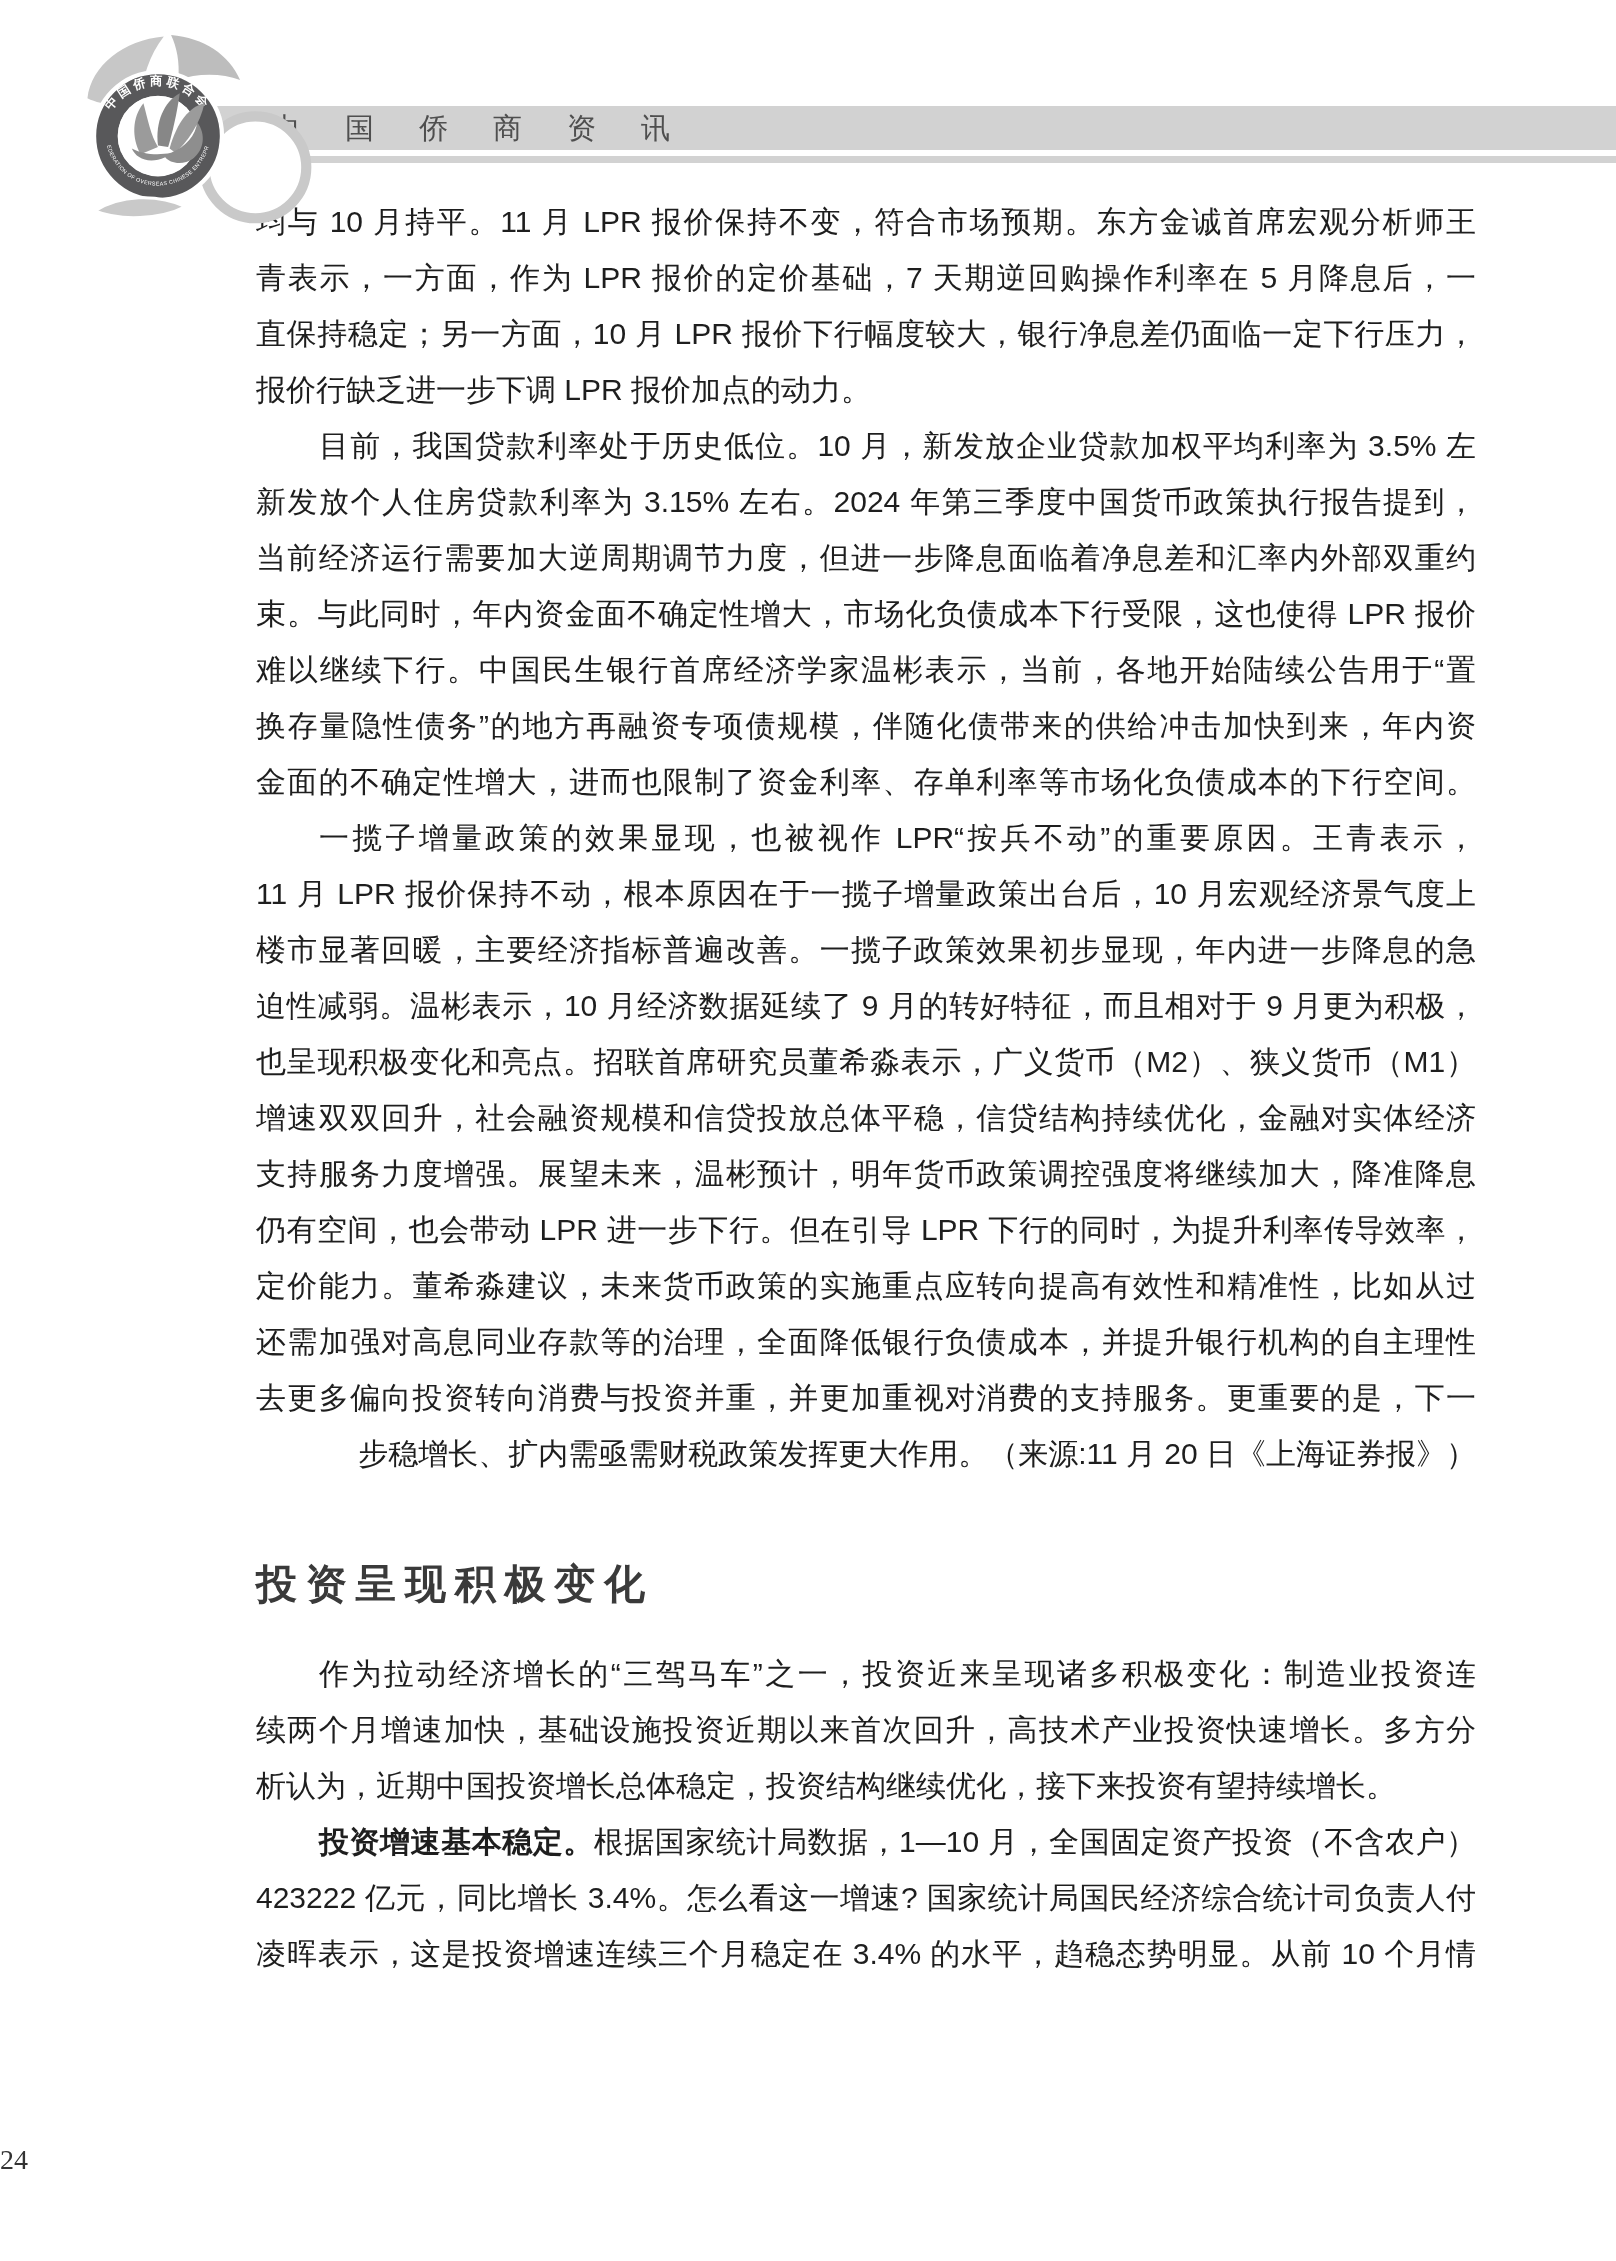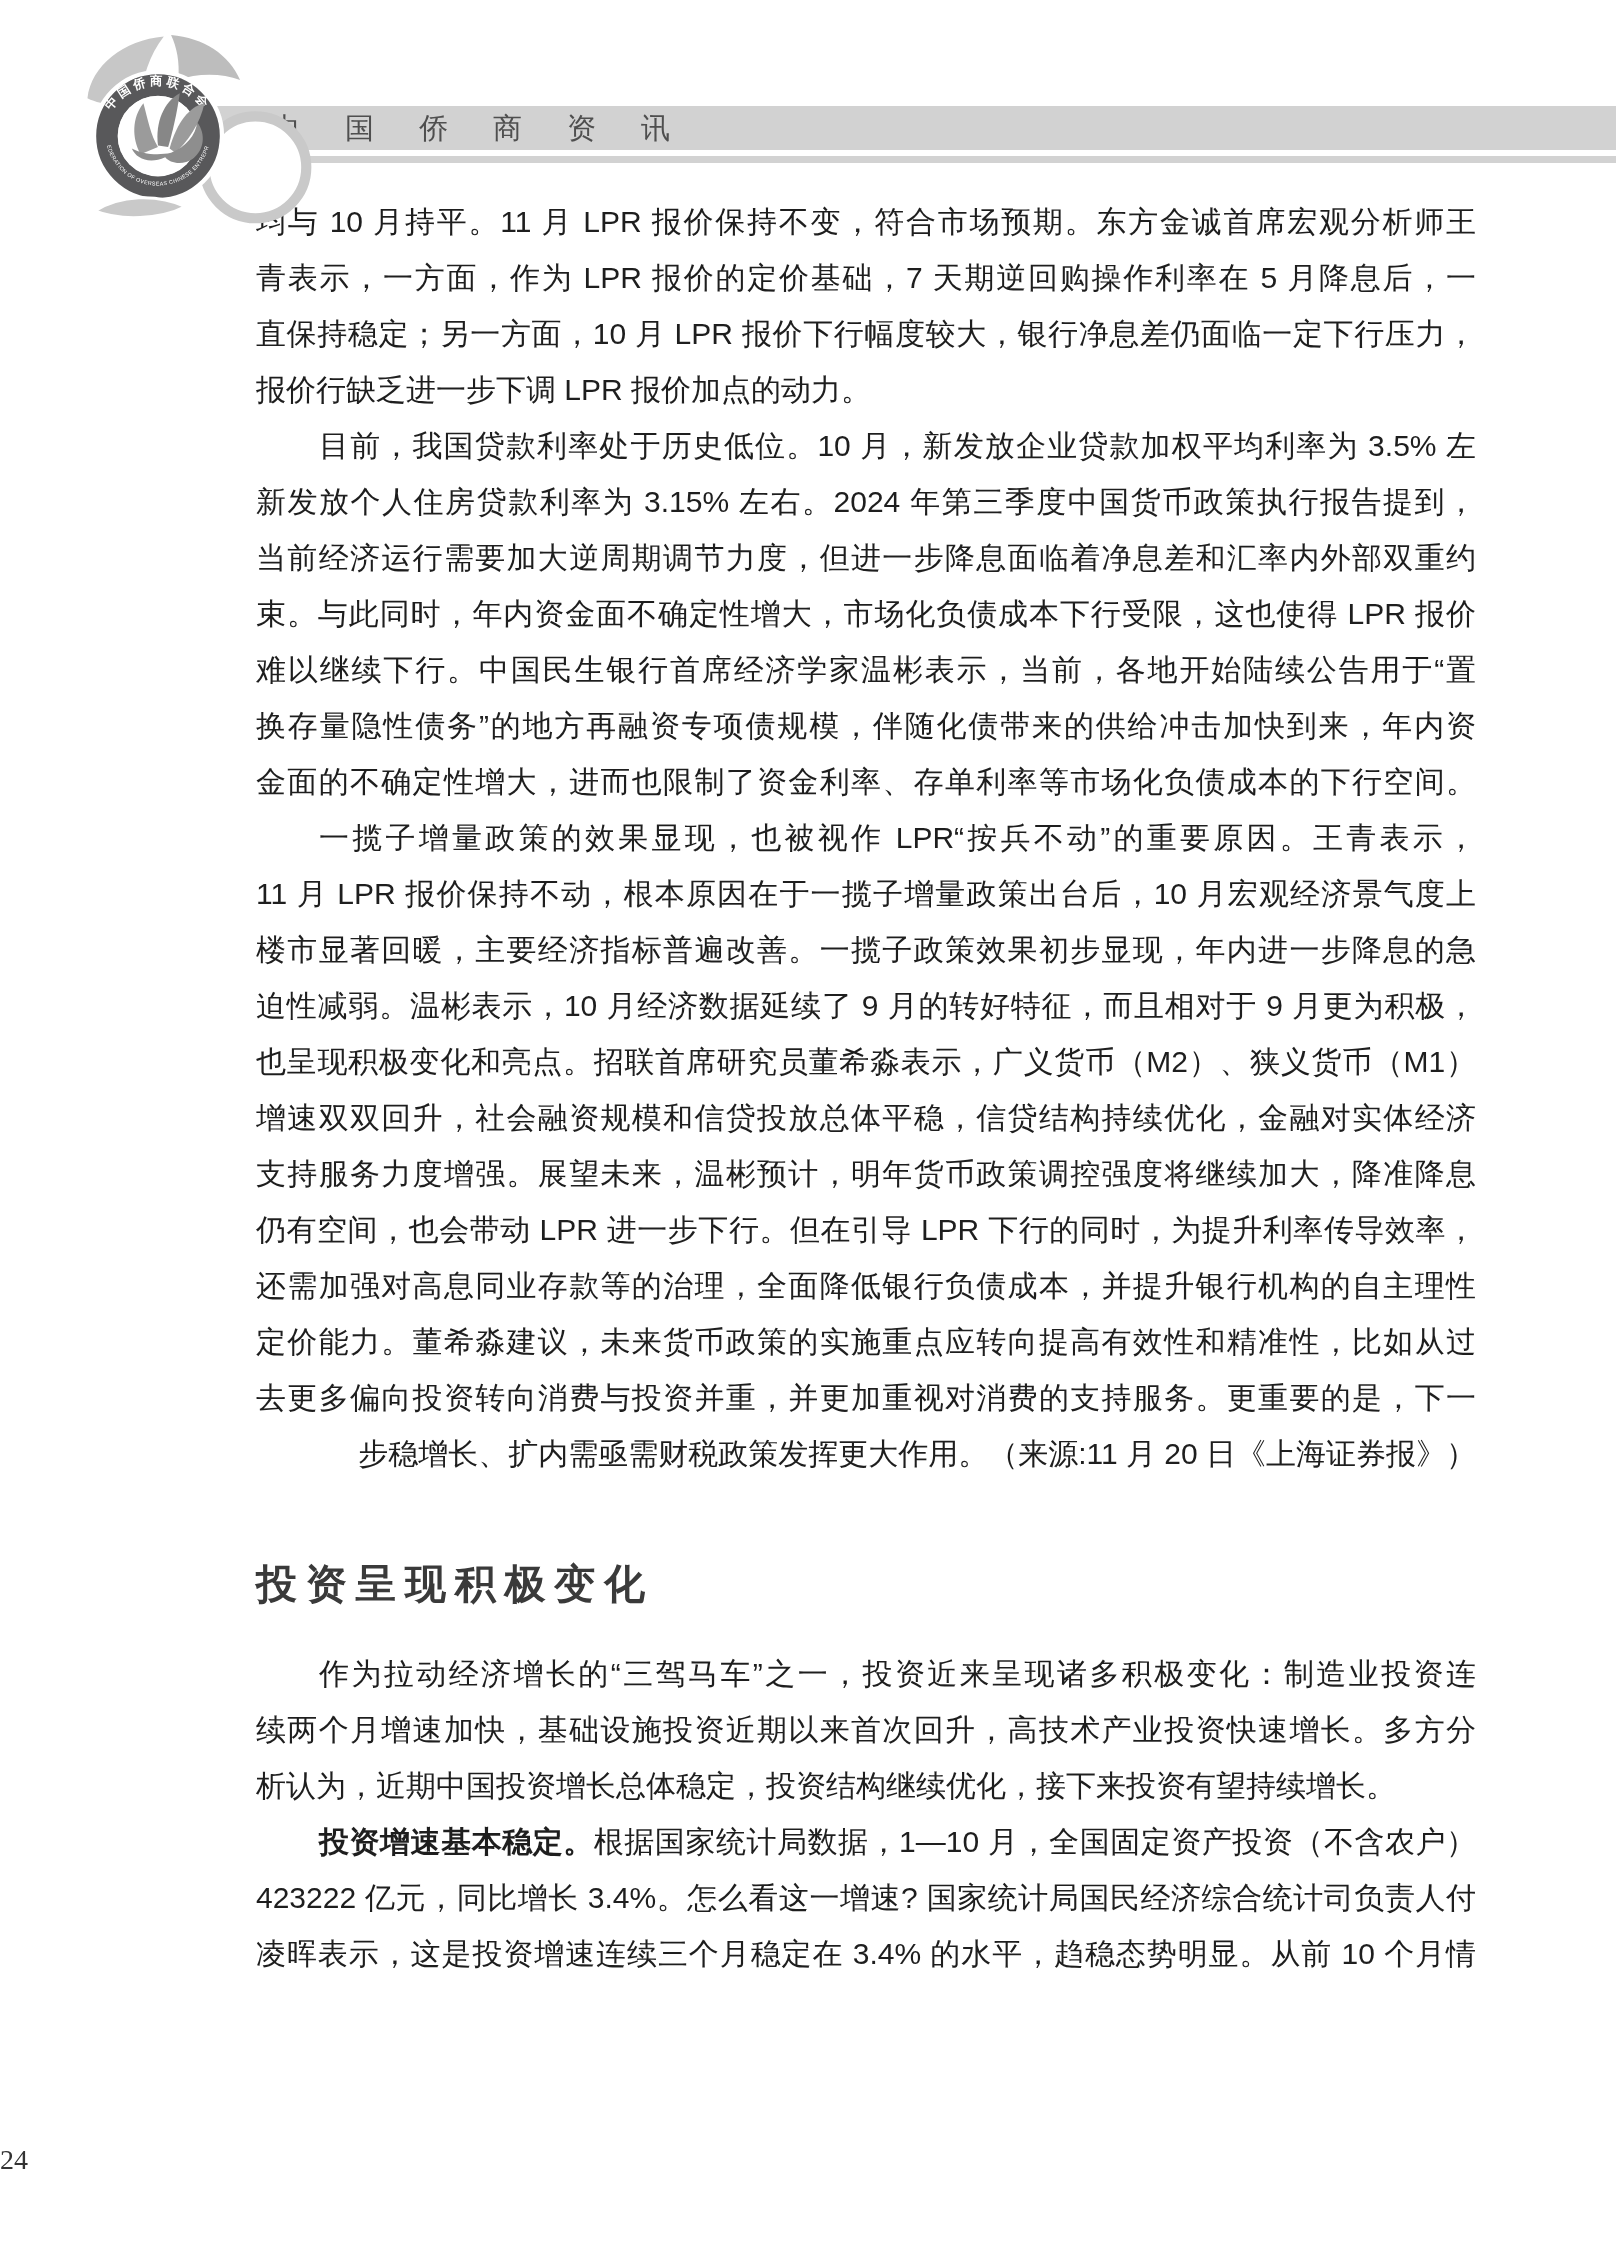--- a/index.html
+++ b/index.html
@@ -116,22 +116,22 @@
         <div class="line just">换存量隐性债务”的地方再融资专项债规模，伴随化债带来的供给冲击加快到来，年内资</div>
         <div class="line just">金面的不确定性增大，进而也限制了资金利率、存单利率等市场化负债成本的下行空间。</div>
         <div class="line just ind">一揽子增量政策的效果显现，也被视作 LPR“按兵不动”的重要原因。王青表示，</div>
         <div class="line just">11 月 LPR 报价保持不动，根本原因在于一揽子增量政策出台后，10 月宏观经济景气度上行，</div>
         <div class="line just">楼市显著回暖，主要经济指标普遍改善。一揽子政策效果初步显现，年内进一步降息的急</div>
         <div class="line just">迫性减弱。温彬表示，10 月经济数据延续了 9 月的转好特征，而且相对于 9 月更为积极，</div>
         <div class="line just">也呈现积极变化和亮点。招联首席研究员董希淼表示，广义货币（M2）、狭义货币（M1）</div>
         <div class="line just">增速双双回升，社会融资规模和信贷投放总体平稳，信贷结构持续优化，金融对实体经济</div>
         <div class="line just">支持服务力度增强。展望未来，温彬预计，明年货币政策调控强度将继续加大，降准降息</div>
         <div class="line just">仍有空间，也会带动 LPR 进一步下行。但在引导 LPR 下行的同时，为提升利率传导效率，</div>
+        <div class="line just">定价能力。董希淼建议，未来货币政策的实施重点应转向提高有效性和精准性，比如从过</div>
         <div class="line just">还需加强对高息同业存款等的治理，全面降低银行负债成本，并提升银行机构的自主理性</div>
-        <div class="line just">定价能力。董希淼建议，未来货币政策的实施重点应转向提高有效性和精准性，比如从过</div>
         <div class="line just">去更多偏向投资转向消费与投资并重，并更加重视对消费的支持服务。更重要的是，下一</div>
         <div class="line src">
           <span>步稳增长、扩内需亟需财税政策发挥更大作用。</span>
           <span>（来源:11 月 20 日《上海证券报》）</span>
         </div>
       </div>
     <h2 class="section-heading">投资呈现积极变化</h2>
     <div id="lines-b">
         <div class="line just ind">作为拉动经济增长的“三驾马车”之一，投资近来呈现诸多积极变化：制造业投资连</div>
         <div class="line just">续两个月增速加快，基础设施投资近期以来首次回升，高技术产业投资快速增长。多方分</div>

